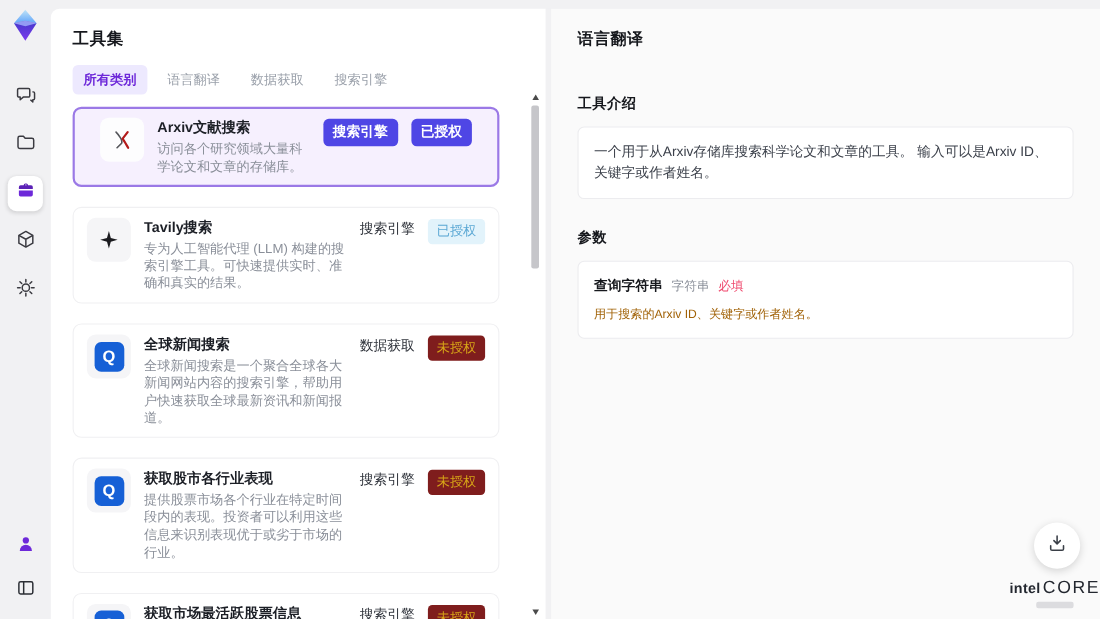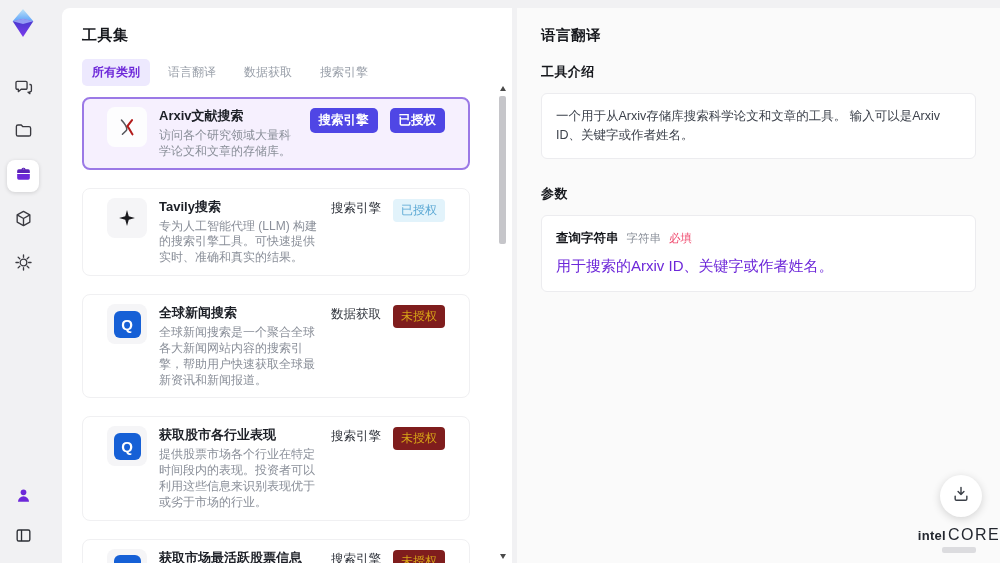--- a/index.html
+++ b/index.html
@@ -22,35 +22,35 @@
     color:#3a3a40; cursor:pointer;
   }
   .rail-item svg { width:19px; height:19px; }
   .rail-item.active { background:#fff; box-shadow:0 1px 4px rgba(0,0,0,.14); }
   .rail-bottom { margin-top:auto; margin-bottom:10px; display:flex; flex-direction:column; gap:8px; align-items:center; }
 
   
   .app-main { position:absolute; left:46px; top:8px; width:954px; height:555px; display:flex; }
   .list-panel {
     width:450px; background:#fff; border-radius:8px 0 0 0;
-    padding:18px 20px 0 20px; position:relative; overflow:hidden; flex:0 0 auto;margin-left:16px;
+    padding:18px 20px 0 20px; position:relative; overflow:hidden; flex:0 0 auto;
   }
   .divider-gap { width:5px; background:#f1f1f3; flex:0 0 auto; }
   .detail-panel { flex:1; background:#fafafa; padding:18px 24px; overflow:hidden; }
 
   .panel-title { font-size:15px; font-weight:bold; letter-spacing:.5px; }
 
   .tabs { display:flex; gap:8px; margin-top:14px; align-items:center; }
   .tab { font-size:12px; color:#9aa0aa; padding:5px 10px; border-radius:5px; cursor:pointer; white-space:nowrap; }
   .tab.active { background:#ede9fe; color:#6d28d9; font-weight:bold; }
 
   .tool-list { margin-top:11px; display:flex; flex-direction:column; gap:18px; padding-right:22px; }
 
   .card {
-    display:flex; gap:12px; padding:9px 24px; background:#fff;
+    display:flex; gap:12px; padding:9px 12px; background:#fff;
     border:1px solid #f0f0f2; border-radius:8px; cursor:pointer;
   }
   .card.selected { background:#f6f0fe; border:2px solid #9b79e6; padding:8px 23px; }
   .tile {
     width:40px; height:40px; border-radius:8px; background:#f5f5f7; flex:0 0 auto;
     display:flex; align-items:center; justify-content:center;
   }
   .card.selected .tile { background:#fdfdfe; }
   .blue-chip {
     width:27px; height:27px; background:#1660d6; border-radius:6px; color:#fff;
@@ -72,31 +72,31 @@
   
   .scrollbar { position:absolute; right:5px; top:78px; bottom:4px; width:8px; }
   .sb-up { position:absolute; top:0; left:1px; width:0; height:0;
     border-left:3px solid transparent; border-right:3px solid transparent; border-bottom:5px solid #4a4a4a; }
   .sb-thumb { position:absolute; top:10px; left:0; width:7px; height:148px; background:#c6c6ca; border-radius:2px; cursor:grab; }
   .sb-down { position:absolute; bottom:0; left:1px; width:0; height:0;
     border-left:3px solid transparent; border-right:3px solid transparent; border-top:5px solid #4a4a4a; }
 
   
   .detail-title { font-size:14.5px; font-weight:bold; letter-spacing:.5px; }
-  .section-heading { font-size:13px; font-weight:bold; margin-top:18px; letter-spacing:.4px; }
+  .section-heading { font-size:13px; font-weight:bold; margin-top:40px; letter-spacing:.4px; }
   .intro-box, .param-box {
     margin-top:12px; background:#fff; border:1px solid #ececef; border-radius:6px;
     padding:13px 14px; font-size:12.5px; color:#3c414b; line-height:1.5;
   }
   .section-heading.params { margin-top:26px; }
   .param-head { display:flex; gap:8px; align-items:baseline; }
   .param-name { font-size:12.5px; font-weight:bold; color:#16181d; }
   .param-type { font-size:11.5px; color:#8a8f99; }
   .param-required { font-size:11.5px; color:#ef4a6e; }
-  .param-desc { margin-top:8px; font-size:15px; color:#6d28d9; }
+  .param-desc { margin-top:8px; font-size:11px; color:#a16207; }
 
   
   .download-fab {
     position:absolute; right:18px; bottom:46px; width:42px; height:42px; border-radius:50%;
     background:#fff; box-shadow:0 2px 8px rgba(0,0,0,.16);
     display:flex; align-items:center; justify-content:center; cursor:pointer; z-index:6;
   }
   .brand { position:absolute; right:12px; bottom:10px; width:58px; text-align:center; z-index:6; }
   .brand-line { display:flex; justify-content:center; align-items:baseline; gap:2px; color:#23272f; }
   .brand-intel { font-size:13px; font-weight:bold; letter-spacing:.3px; }

